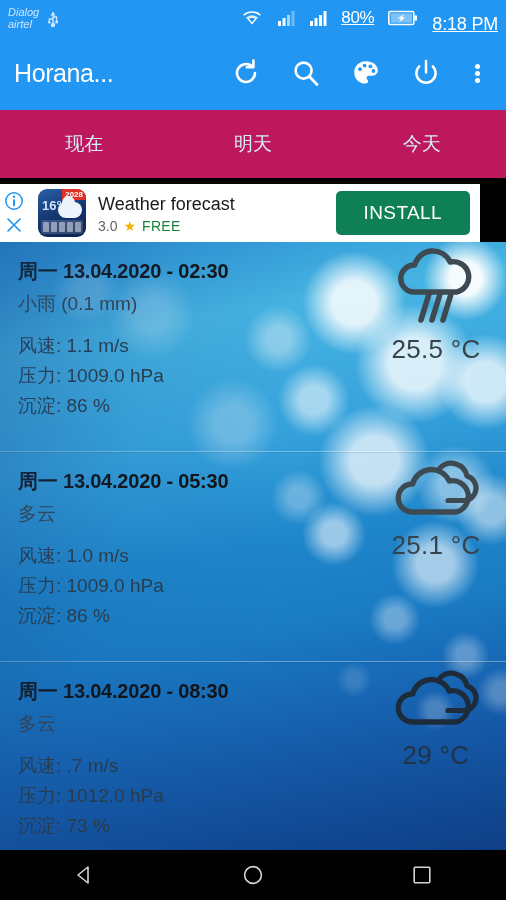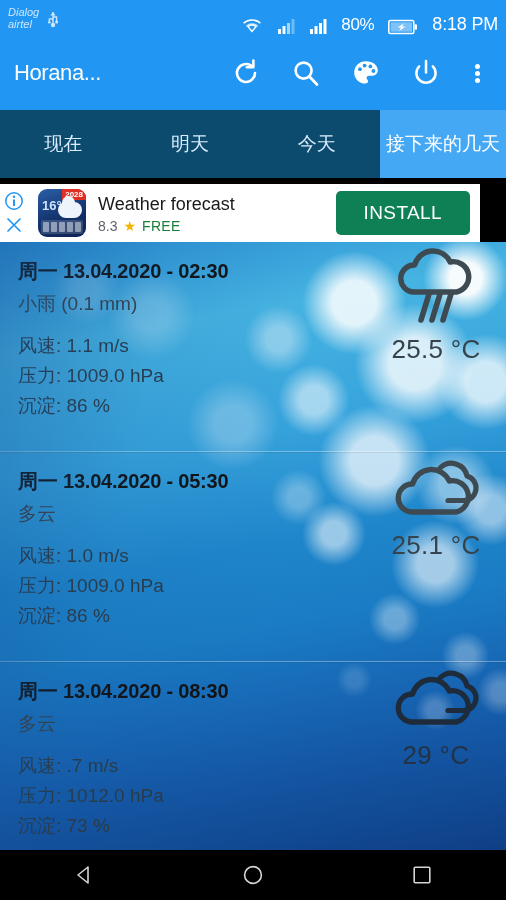--- a/index.html
+++ b/index.html
@@ -12,47 +12,47 @@
 
   
   .statusbar{
     position:absolute; top:0; left:0; width:506px; height:36px;
     background:#2196F3; color:#fff;
     display:flex; align-items:center; padding:0 8px;
   }
   .carrier{ font-size:11px; line-height:12px; color:#cfe6fb;font-style:italic; }
   .usb{ margin-left:7px; width:16px; height:20px; position:relative; }
   .usb svg{ display:block; }
-  .sb-right{ margin-left:auto; display:flex; align-items:flex-end; gap:14px; }
+  .sb-right{ margin-left:auto; display:flex; align-items:center; gap:14px;text-decoration:underline; }
   .sb-right svg{ display:block; }
   .batt-pct{ font-size:17px; font-weight:400; letter-spacing:-0.3px; }
   .clock{ font-size:18px; letter-spacing:-0.2px;margin-top:12px; }
 
   
   .appbar{
     position:absolute; top:36px; left:0; width:506px; height:74px;
     background:#2196F3; display:flex; align-items:center; padding:0 14px;
   }
   .app-title{
-    color:#fff; font-size:22px; font-weight:400; letter-spacing:-0.4px;
+    color:#fff; font-size:25px; font-weight:400; letter-spacing:-0.4px;
     white-space:nowrap; overflow:hidden;
   }
   .appbar-actions{ margin-left:auto; display:flex; align-items:center; gap:12px; }
   .icon-btn{
     width:48px; height:48px; display:flex; align-items:center; justify-content:center;
     cursor:pointer;
   }
   .icon-btn svg{ display:block; }
   .kebab{ width:30px; }
   .kebab-dot{ width:5px; height:5px; border-radius:50%; background:#fff; margin:2px auto; }
 
   
   .tabs{
     position:absolute; top:110px; left:0; width:506px; height:68px;
-    background:#0c4a6e; display:flex; align-items:stretch;
+    background:#be185d; display:flex; align-items:stretch;
   }
   .tab{
     flex:1 1 0; display:flex; align-items:center; justify-content:center;
     color:#d7ecfc; font-size:19px; text-align:center; line-height:1.25;
     padding:0 4px; cursor:pointer;
   }
   .tab.selected{ background:#45a8f5; color:#ffffff; flex:0 0 126px; }
 
   
   .ad{
@@ -265,21 +265,20 @@
           <div class="kebab-dot"></div>
         </span>
       </div>
     </div>
   </div>
 
   <div class="tabs">
     <div class="tab">现在</div>
     <div class="tab">明天</div>
     <div class="tab">今天</div>
-    <div class="tab selected">接下来的几天</div>
   </div>
 
   <div class="ad-badges">
     <span class="ad-info">
       <svg width="20" height="20" viewBox="0 0 20 20">
         <circle cx="10" cy="10" r="8.2" fill="none" stroke="#2196F3" stroke-width="1.5"></circle>
         <circle cx="10" cy="5.7" r="1.2" fill="#2196F3"></circle>
         <rect x="9" y="8.2" width="2" height="7" rx="1" fill="#2196F3"></rect>
       </svg>
     </span>
@@ -299,21 +298,21 @@
         <span></span>
           <span></span>
           <span></span>
           <span></span>
           <span></span>
       </span>
     </div>
     <div class="ad-text">
       <div class="ad-title">Weather forecast</div>
       <div class="ad-sub">
-        <span class="ad-rating">8.3</span>
+        <span class="ad-rating">3.0</span>
         <span class="ad-star">★</span>
         <span class="ad-free">FREE</span>
       </div>
     </div>
     <div class="ad-install">INSTALL</div>
   </div>
 
   <div class="content">
 
     <div class="row" style="height:210px">

